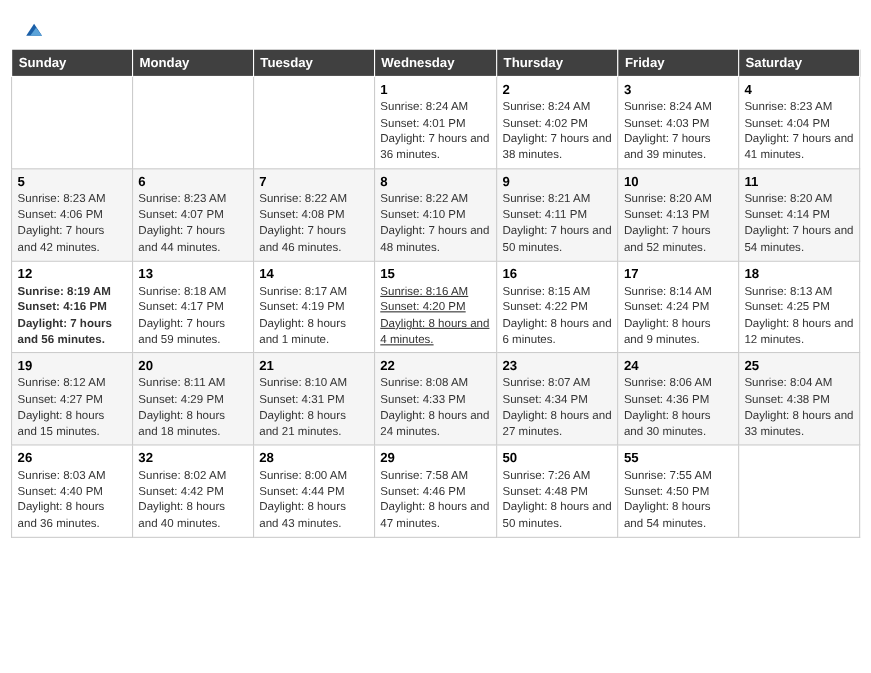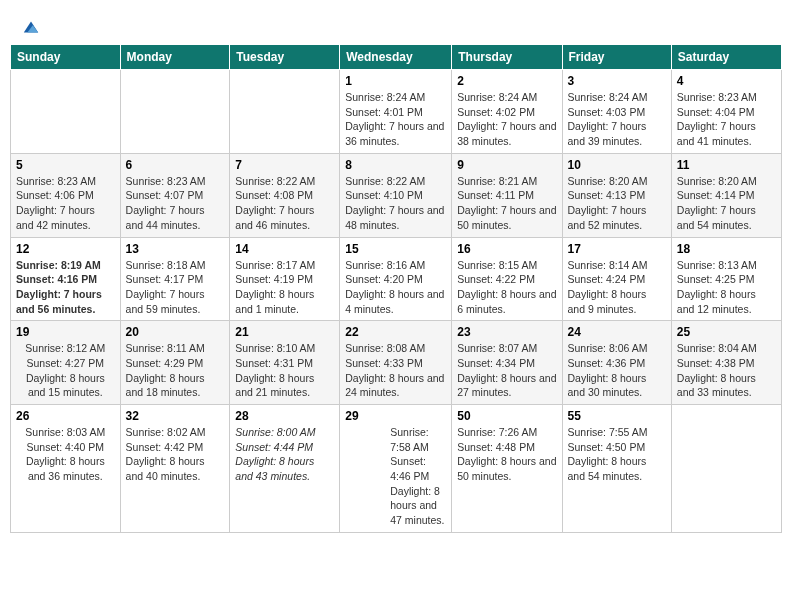--- a/index.html
+++ b/index.html
@@ -51,21 +51,21 @@
     .location {
       font-size: 14px;
       color: #444;
     }
     .calendar {
       width: 100%;
       border-collapse: collapse;
       font-size: 11px;
     }
     .calendar th {
-      background: #0f766e;
+      background: #404040;
       color: #fff;
       text-align: left;
       padding: 5px 6px;
       font-size: 12px;
       border: 1px solid #fff;
     }
     .calendar td {
       vertical-align: top;
       padding: 4px 5px;
       border: 1px solid #ccc;
@@ -210,21 +210,21 @@
 Daylight: 7 hours and 59 minutes.</div>
         </td>
         <td>
           <div class="day-number">14</div>
           <div class="day-info" style="white-space: pre-line;">Sunrise: 8:17 AM
 Sunset: 4:19 PM
 Daylight: 8 hours and 1 minute.</div>
         </td>
         <td>
           <div class="day-number">15</div>
-          <div class="day-info" style="white-space: pre-line;">Sunrise: 8:16 AM
+          <div class="day-info" style="white-space: pre-line; text-decoration: underline;">Sunrise: 8:16 AM
 Sunset: 4:20 PM
 Daylight: 8 hours and 4 minutes.</div>
         </td>
         <td>
           <div class="day-number">16</div>
           <div class="day-info" style="white-space: pre-line;">Sunrise: 8:15 AM
 Sunset: 4:22 PM
 Daylight: 8 hours and 6 minutes.</div>
         </td>
         <td>
@@ -236,21 +236,21 @@
         <td>
           <div class="day-number">18</div>
           <div class="day-info" style="white-space: pre-line;">Sunrise: 8:13 AM
 Sunset: 4:25 PM
 Daylight: 8 hours and 12 minutes.</div>
         </td>
       </tr>
       <tr>
         <td>
           <div class="day-number">19</div>
-          <div class="day-info" style="white-space: pre-line; text-align: center;">Sunrise: 8:12 AM
+          <div class="day-info" style="white-space: pre-line;">Sunrise: 8:12 AM
 Sunset: 4:27 PM
 Daylight: 8 hours and 15 minutes.</div>
         </td>
         <td>
           <div class="day-number">20</div>
           <div class="day-info" style="white-space: pre-line;">Sunrise: 8:11 AM
 Sunset: 4:29 PM
 Daylight: 8 hours and 18 minutes.</div>
         </td>
         <td>
@@ -280,39 +280,39 @@
         <td>
           <div class="day-number">25</div>
           <div class="day-info" style="white-space: pre-line;">Sunrise: 8:04 AM
 Sunset: 4:38 PM
 Daylight: 8 hours and 33 minutes.</div>
         </td>
       </tr>
       <tr>
         <td>
           <div class="day-number">26</div>
-          <div class="day-info" style="white-space: pre-line; text-align: center;">Sunrise: 8:03 AM
+          <div class="day-info" style="white-space: pre-line;">Sunrise: 8:03 AM
 Sunset: 4:40 PM
 Daylight: 8 hours and 36 minutes.</div>
         </td>
         <td>
           <div class="day-number">32</div>
           <div class="day-info" style="white-space: pre-line;">Sunrise: 8:02 AM
 Sunset: 4:42 PM
 Daylight: 8 hours and 40 minutes.</div>
         </td>
         <td>
           <div class="day-number">28</div>
-          <div class="day-info" style="white-space: pre-line; font-style: italic;">Sunrise: 8:00 AM
+          <div class="day-info" style="white-space: pre-line;">Sunrise: 8:00 AM
 Sunset: 4:44 PM
 Daylight: 8 hours and 43 minutes.</div>
         </td>
         <td>
           <div class="day-number">29</div>
-          <div class="day-info" style="white-space: pre-line; margin-left: 45px;">Sunrise: 7:58 AM
+          <div class="day-info" style="white-space: pre-line;">Sunrise: 7:58 AM
 Sunset: 4:46 PM
 Daylight: 8 hours and 47 minutes.</div>
         </td>
         <td>
           <div class="day-number">50</div>
           <div class="day-info" style="white-space: pre-line;">Sunrise: 7:26 AM
 Sunset: 4:48 PM
 Daylight: 8 hours and 50 minutes.</div>
         </td>
         <td>

